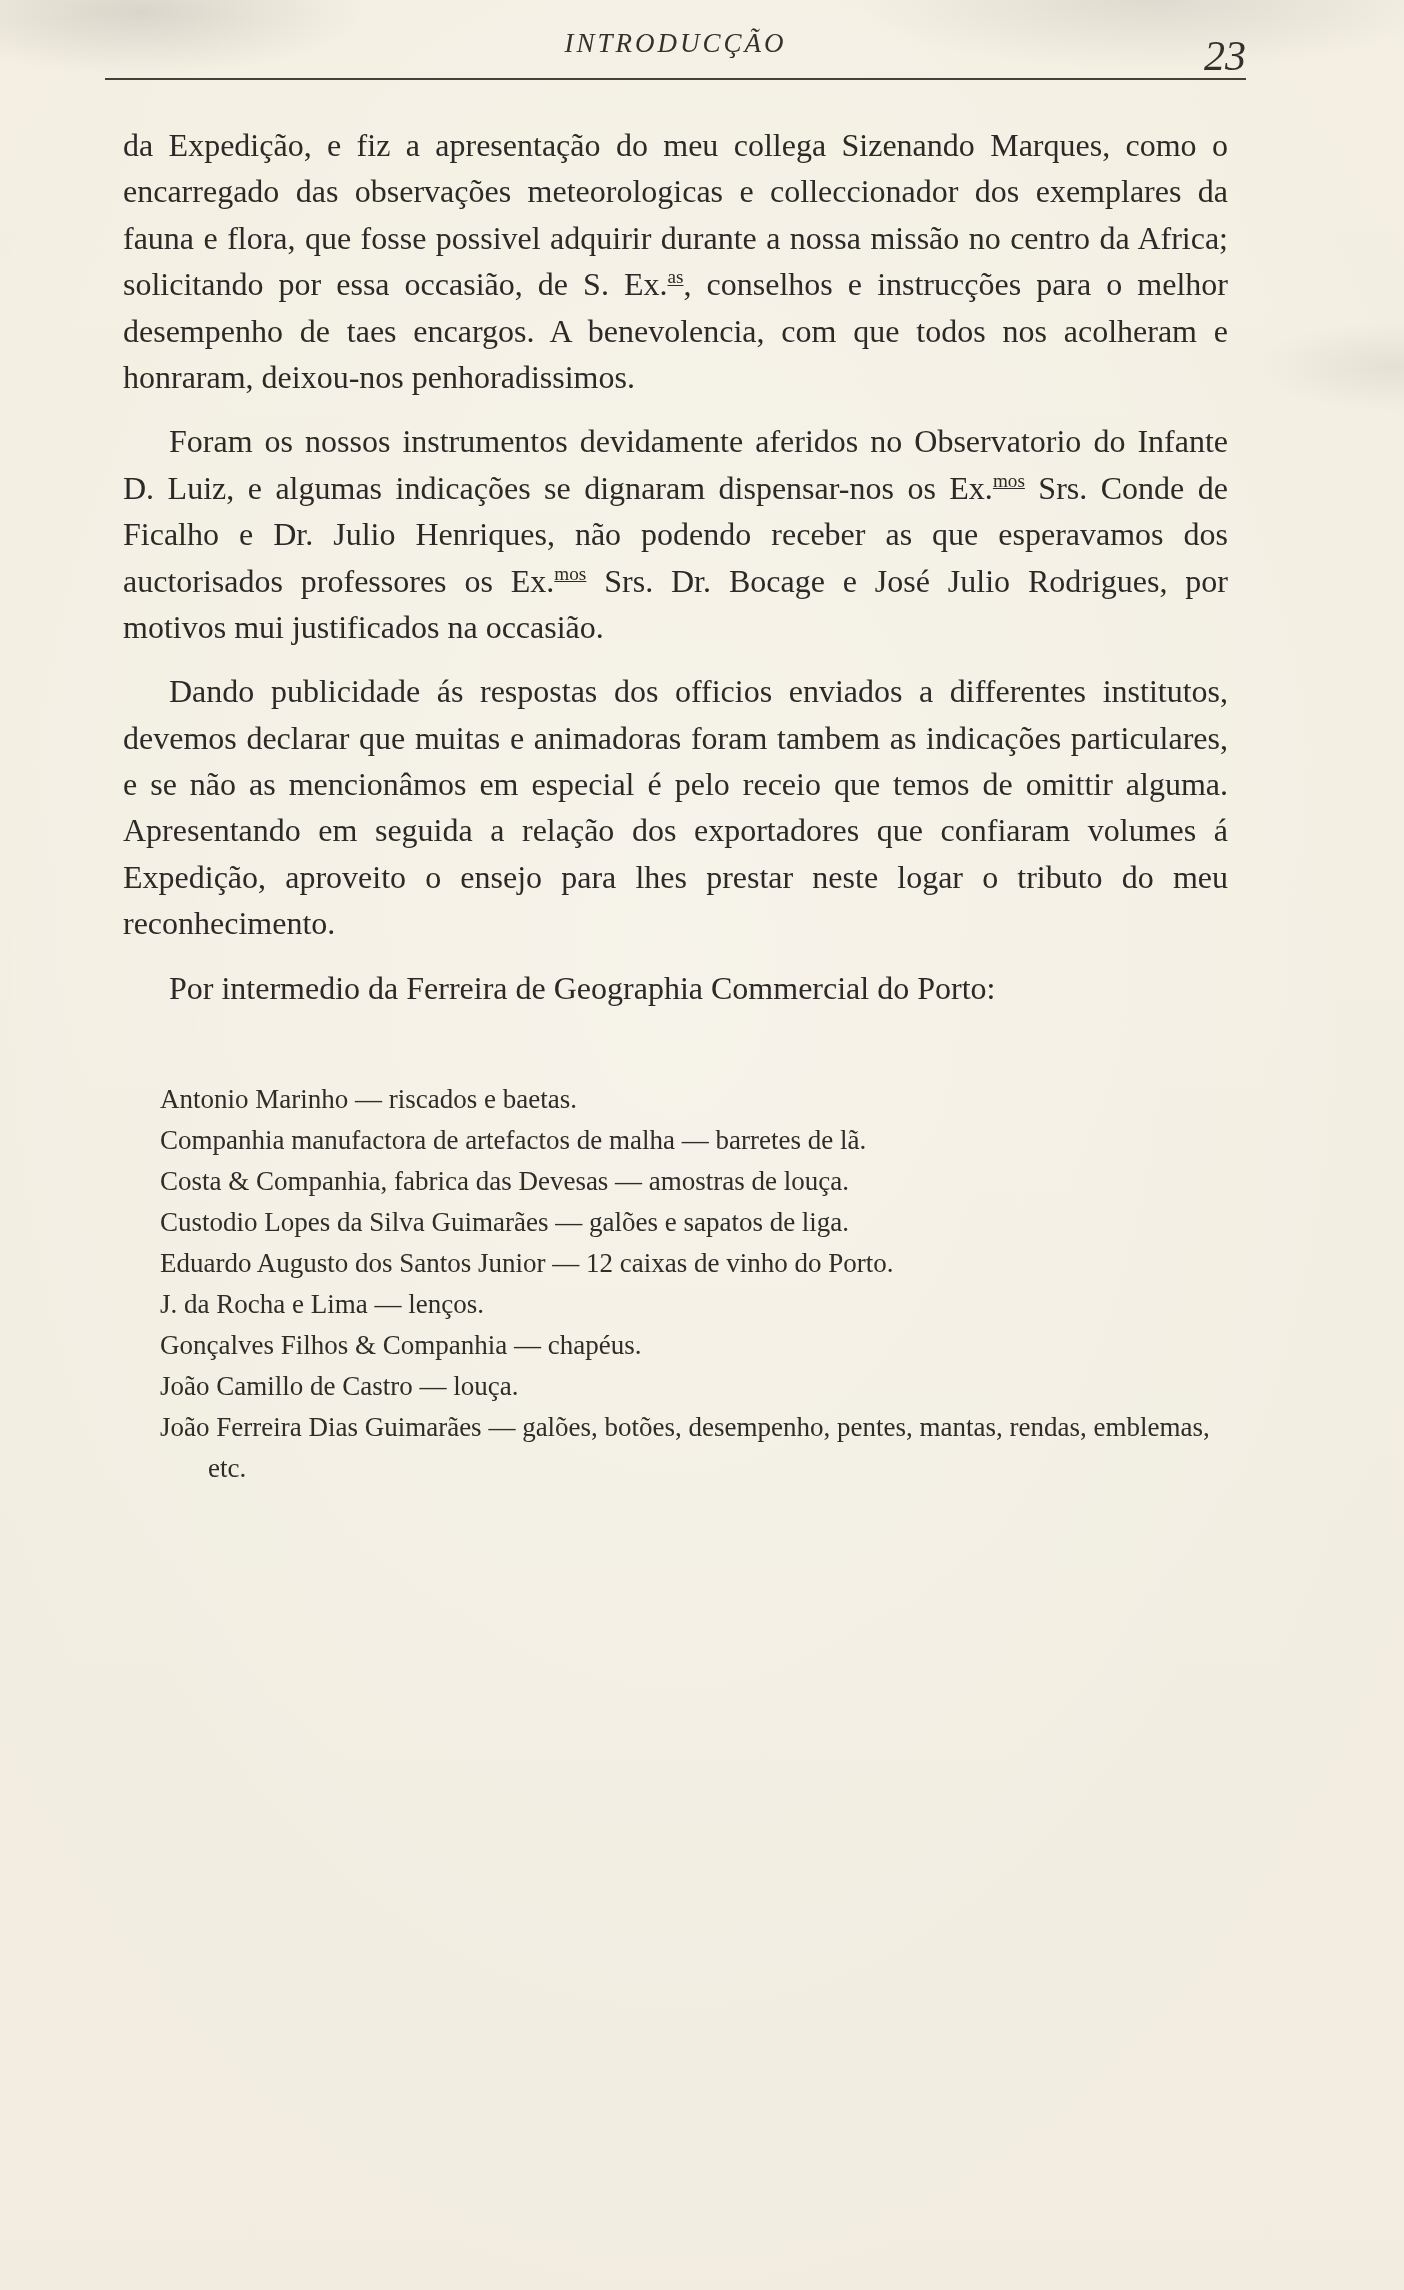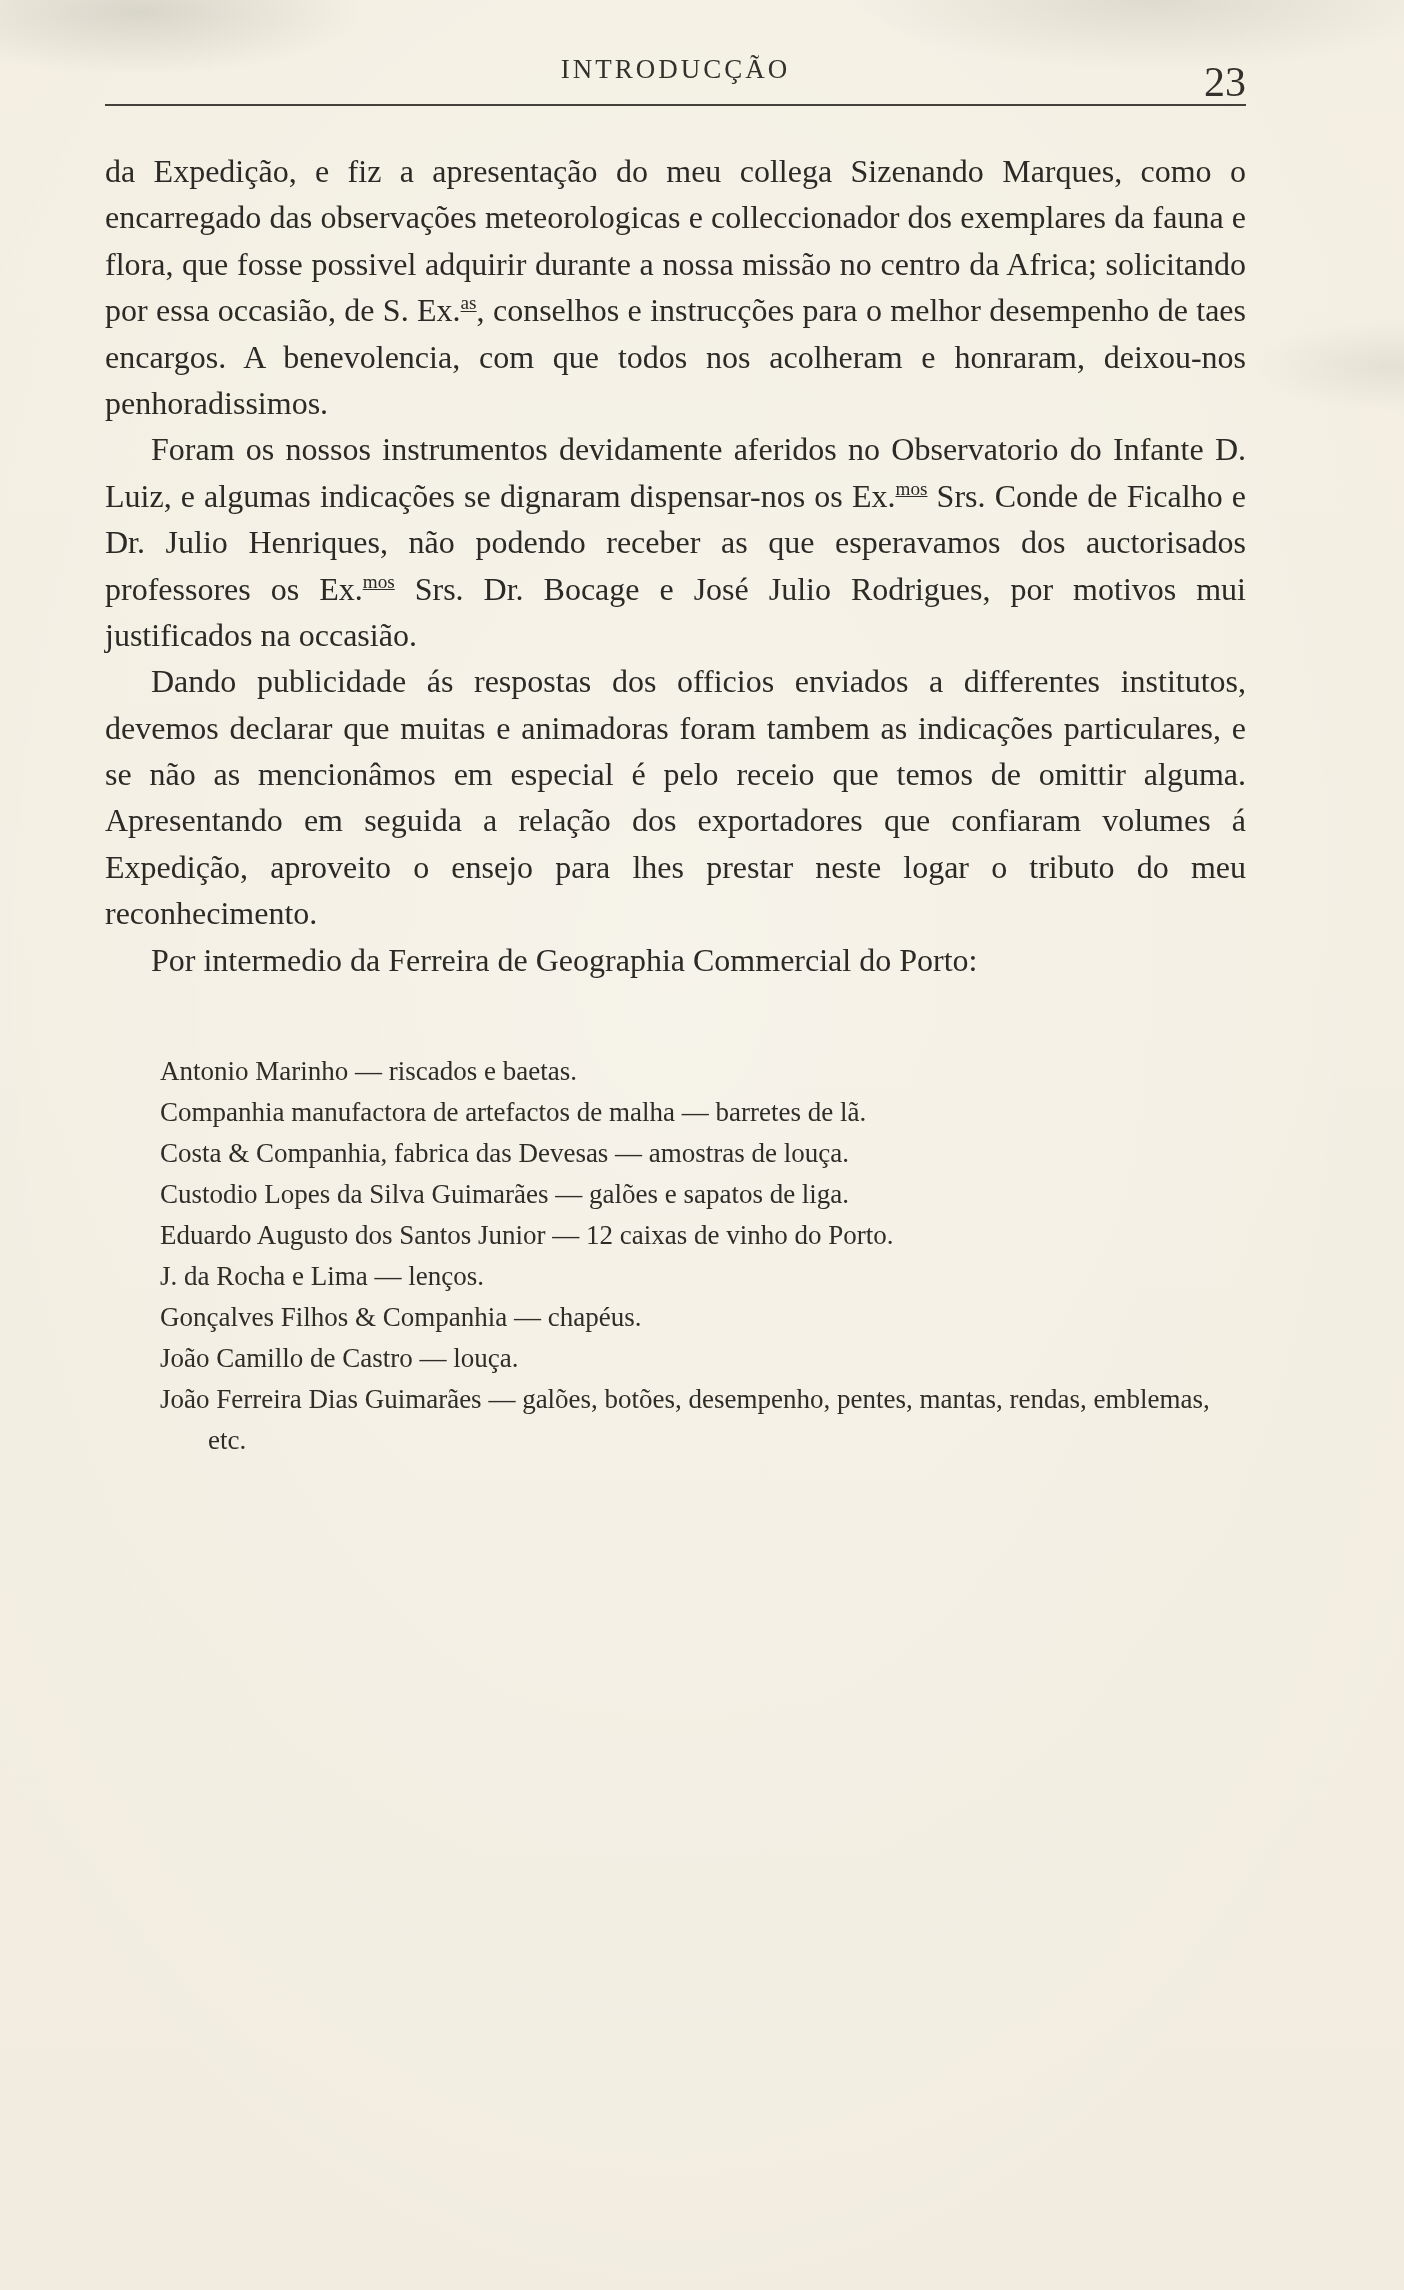--- a/index.html
+++ b/index.html
@@ -19,22 +19,23 @@
     background:
       radial-gradient(ellipse 320px 90px at 10% 0.5%, rgba(110,108,100,0.20), transparent 70%),
       radial-gradient(ellipse 420px 100px at 82% 0%, rgba(110,108,100,0.16), transparent 70%),
       radial-gradient(ellipse 180px 60px at 99% 16%, rgba(120,118,108,0.12), transparent 75%),
       radial-gradient(ellipse 1100px 1700px at 48% 42%, rgba(255,255,255,0.30), transparent 85%),
       linear-gradient(#f3efe2, #f1ecdf);
   }
 
   .running-head {
     position: relative;
-    margin: 50px 158px 0 105px;
+    margin: 24px 158px 0 105px;
     height: 42px;
+    font-style: italic;
   }
   .running-title {
     position: absolute;
     left: 50%;
     top: 4px;
     transform: translateX(-50%);
     font-size: 27px;
     letter-spacing: 3px;
     color: #33312c;
   }
@@ -49,21 +50,21 @@
     margin: 12px 158px 0 105px;
     border-top: 2px solid #43413a;
   }
 
   .body-text {
     margin: 42px 158px 0 105px;
     font-size: 32px;
     line-height: 1.45;
     text-align: justify;
   }
-  .para { margin: 0; }
+  .para { margin: 18px; }
   .para.indent { text-indent: 46px; }
   sup {
     font-size: 0.60em;
     line-height: 0;
     vertical-align: super;
     text-decoration: underline;
   }
 
   .exporter-list {
     margin: 68px 150px 0 160px;

